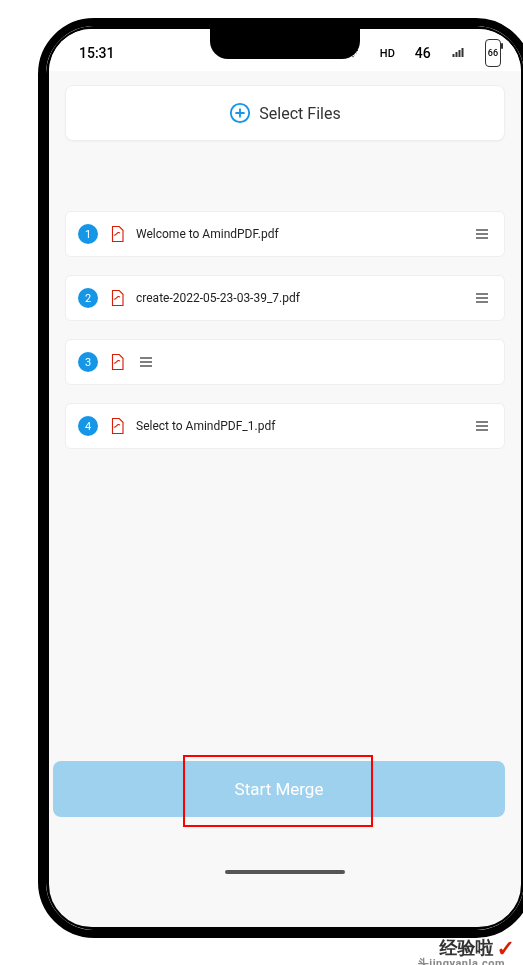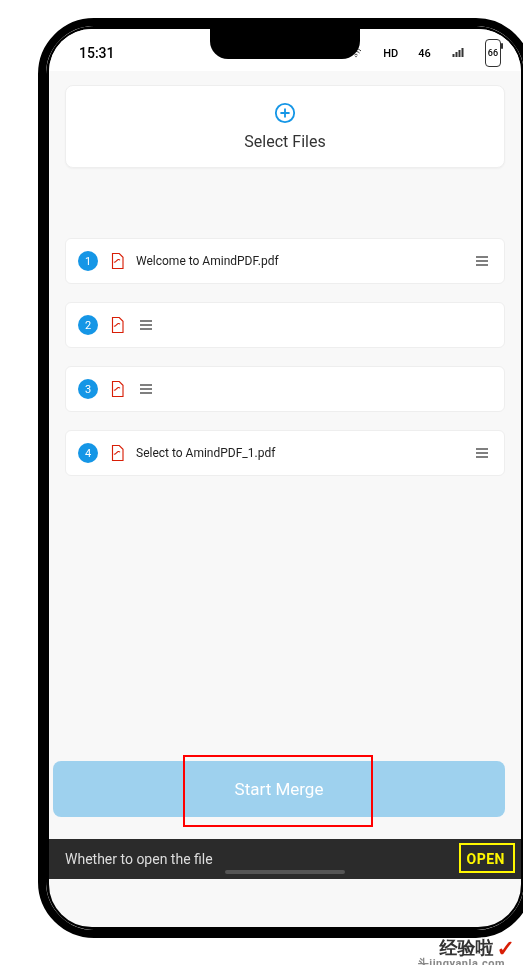--- a/index.html
+++ b/index.html
@@ -115,21 +115,20 @@
     border-radius: 8px;
     padding: 16px;
     display: flex;
     align-items: center;
     justify-content: center;
     gap: 8px;
     font-size: 16px;
     color: #333;
     margin-bottom: 70px;
     box-shadow: 0 1px 2px rgba(0,0,0,0.04);
-    flex-direction: column;
   }
   .plus-circle {
     width: 22px;
     height: 22px;
     color: #1596e6;
   }
   .file-row {
     background: #fff;
     border: 1px solid #eee;
     border-radius: 6px;
@@ -272,21 +271,21 @@
         <svg width="12" height="12" viewBox="0 0 24 24">
             <circle cx="12" cy="13" r="7" fill="none" stroke="#333" stroke-width="2"></circle>
             <path d="M12 9v4l3 2" stroke="#333" stroke-width="2" fill="none"></path>
             <path d="M5 3l-3 3M19 3l3 3" stroke="#333" stroke-width="2"></path>
           </svg>
         <svg width="14" height="12" viewBox="0 0 24 24">
             <path d="M2 8c6-6 14-6 20 0M5 12c4-4 10-4 14 0M9 16c2-2 4-2 6 0" stroke="#333" stroke-width="2" fill="none"></path>
             <circle cx="12" cy="19" r="1.5" fill="#333"></circle>
           </svg>
         <span style="font-weight:500">HD</span>
-        <span style="font-size:11px">46</span>
+        <span style="font-size:14px">46</span>
         <svg width="14" height="12" viewBox="0 0 24 24">
             <rect x="1" y="14" width="4" height="6" fill="#333"></rect>
             <rect x="7" y="10" width="4" height="10" fill="#333"></rect>
             <rect x="13" y="6" width="4" height="14" fill="#333"></rect>
             <rect x="19" y="2" width="4" height="18" fill="#333"></rect>
           </svg>
         <span class="battery">
             <span>66</span>
           </span>
       </div>
@@ -313,20 +312,21 @@
             <path d="M3 6h18M3 12h18M3 18h18" stroke="#555" stroke-width="2"></path>
           </svg>
       </div>
 
       <div class="file-row">
         <div class="num-badge">2</div>
         <svg class="pdf-icon" viewBox="0 0 24 24">
             <path d="M6 2h9l5 5v15H6z" fill="#fff" stroke="#d81e06" stroke-width="1.5"></path>
             <path d="M8 13c2 3 5-6 8-2" stroke="#d81e06" stroke-width="1.5" fill="none"></path>
           </svg>
+        <span class="file-name">create-2022-05-23-03-39_7.pdf</span>
         <svg class="drag-handle" width="20" height="16" viewBox="0 0 24 24">
             <path d="M3 6h18M3 12h18M3 18h18" stroke="#555" stroke-width="2"></path>
           </svg>
       </div>
 
       <div class="file-row">
         <div class="num-badge">3</div>
         <svg class="pdf-icon" viewBox="0 0 24 24">
             <path d="M6 2h9l5 5v15H6z" fill="#fff" stroke="#d81e06" stroke-width="1.5"></path>
             <path d="M8 13c2 3 5-6 8-2" stroke="#d81e06" stroke-width="1.5" fill="none"></path>
@@ -356,25 +356,20 @@
         </defs>
         <line x1="80" y1="420" x2="155" y2="620" stroke="#ff0000" stroke-width="2.5" marker-end="url(#arrowhead)"></line>
         <line x1="345" y1="450" x2="380" y2="700" stroke="#ff0000" stroke-width="2.5" marker-end="url(#arrowhead)"></line>
       </svg>
 
       <div class="start-merge-btn">
         <span>Start Merge</span>
       </div>
       <div class="red-box-1"></div>
 
-      <div class="toast">
-        <span>Whether to open the file</span>
-        <span class="toast-open">OPEN</span>
-        <div class="red-box-2"></div>
-      </div>
       <div class="home-indicator"></div>
     </div>
   </div>
 </div>
 
 <div class="watermark">
   <span class="wm1">经验啦</span><span class="wm2">✓</span>
   <div class="wm3">头jingyanla.com</div>
 </div>
 

